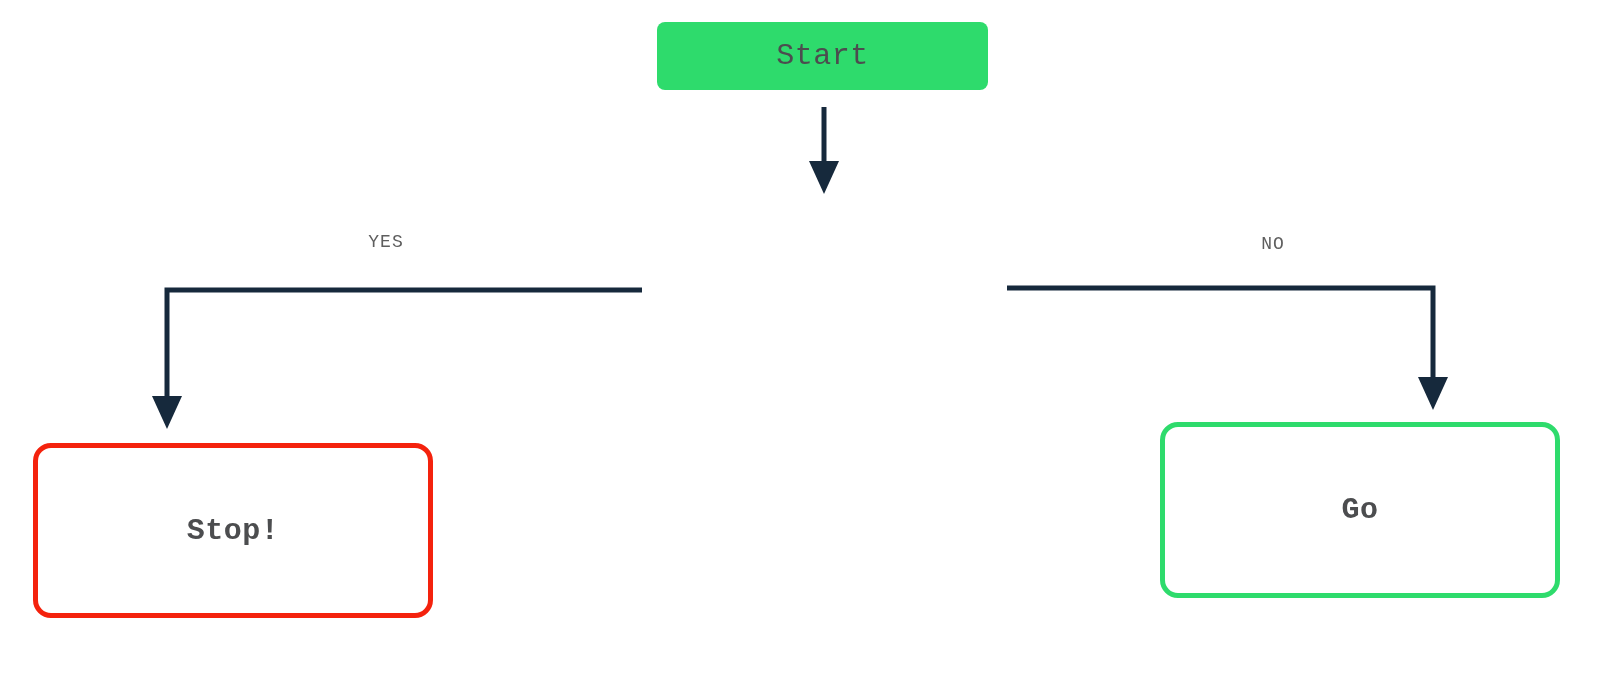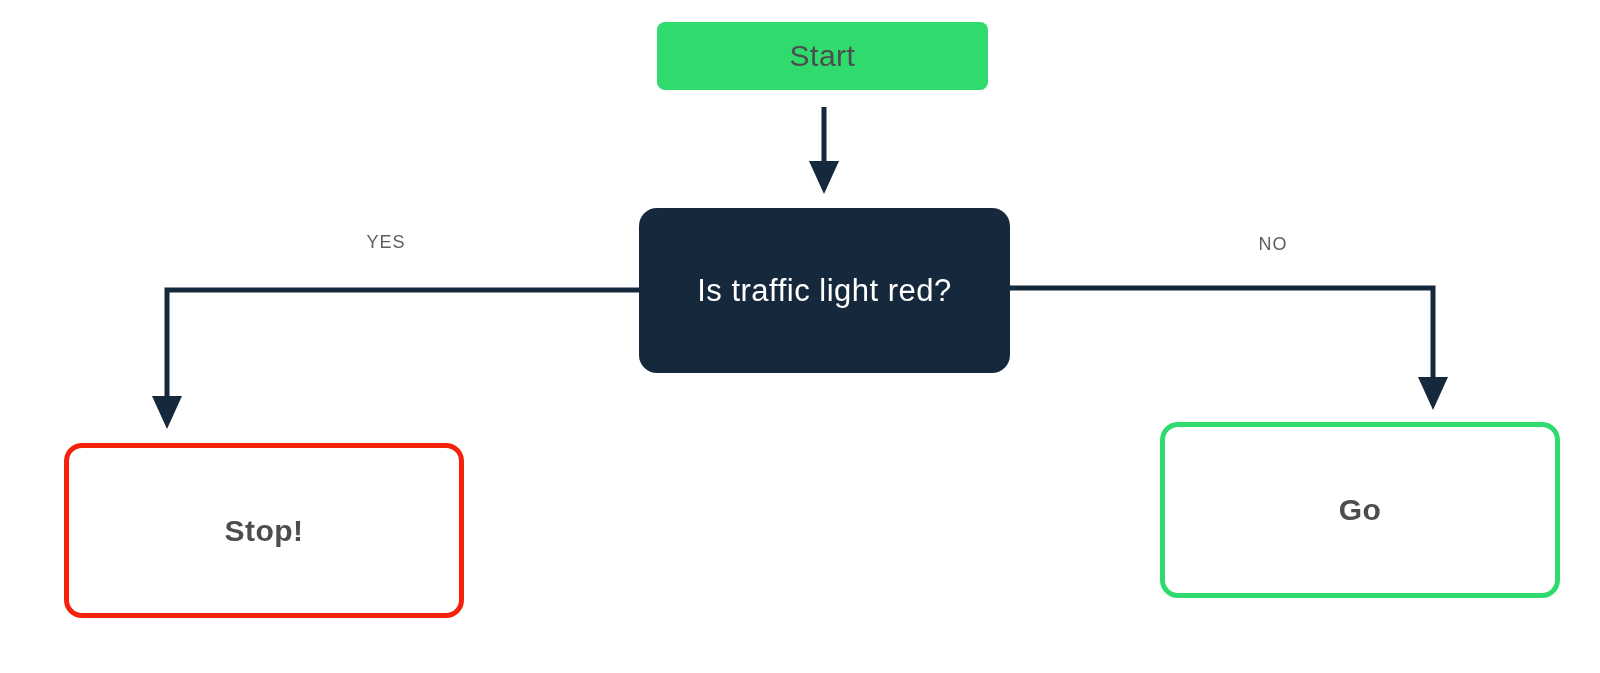--- a/index.html
+++ b/index.html
@@ -5,21 +5,21 @@
   html, body {
     margin: 0;
     padding: 0;
     background: #ffffff;
   }
   .canvas {
     position: relative;
     width: 1600px;
     height: 673px;
     background: var(--background, #ffffff);
-    font-family: Liberation Sans, sans-serif;
+    font-family: Liberation Mono, monospace;
     overflow: hidden;
   }
   .connector-layer {
     position: absolute;
     left: 0;
     top: 0;
     width: 1600px;
     height: 673px;
   }
   .edge {
@@ -67,21 +67,20 @@
     top: 443px;
     width: 400px;
     height: 175px;
     background: var(--background, #ffffff);
     border: 5px solid var(--red, #f4220d);
     border-radius: 18px;
     color: var(--node-text-dark, #4c4d4f);
     font-size: 30px;
     font-weight: bold;
     letter-spacing: 0.5px;
-    margin-left: 31px;
   }
   .node-go {
     left: 1160px;
     top: 422px;
     width: 400px;
     height: 176px;
     background: var(--background, #ffffff);
     border: 5px solid var(--green, #2edb6c);
     border-radius: 18px;
     color: var(--node-text-dark, #4c4d4f);
@@ -122,23 +121,20 @@
     <polygon class="arrowhead" points="167,429 152,396 182,396"></polygon>
 
     <path class="edge" d="M 1007 288 L 1433 288 L 1433 378"></path>
     <polygon class="arrowhead" points="1433,410 1418,377 1448,377"></polygon>
   </svg>
 
   <div class="node node-start">
     <span>Start</span>
   </div>
 
-  <div class="node node-decision">
-    <span>Is traffic light red?</span>
-  </div>
 
   <div class="node node-stop">
     <span>Stop!</span>
   </div>
 
   <div class="node node-go">
     <span>Go</span>
   </div>
 
   <div class="branch-label branch-label-yes">YES</div>

